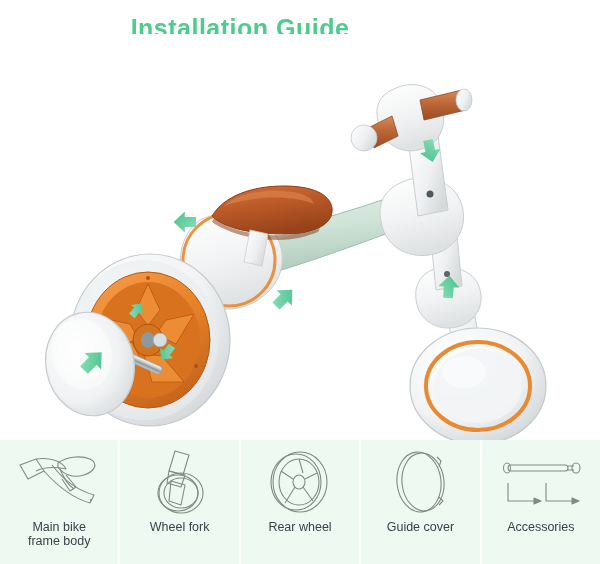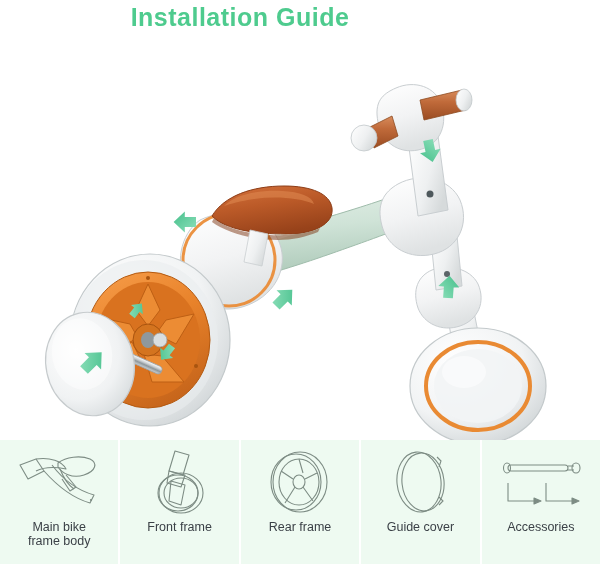--- a/index.html
+++ b/index.html
@@ -11,21 +11,21 @@
     width: 600px;
     height: 564px;
     position: relative;
     overflow: hidden;
     font-family: "Liberation Sans", sans-serif;
   }
 
   
   #page-title {
     position: absolute;
-    top: 0;
+    top: 11px;
     left: 0;
     width: 480px;
     height: 34px;
     line-height: 34px;
     text-align: center;
     font-size: 25px;
     font-weight: bold;
     letter-spacing: 0.5px;
     color: #4ecb8e;
     user-select: none;
@@ -309,36 +309,36 @@
         <g fill="none" stroke="#7d8c84" stroke-width="1.1" stroke-linejoin="round">
           <path d="M40,4 L54,8 L48,28 L34,24 Z"></path>
           <path d="M34,24 L50,28 L46,40 L32,36 Z"></path>
           <ellipse cx="46" cy="46" rx="22" ry="20"></ellipse>
           <ellipse cx="46" cy="46" rx="17" ry="15"></ellipse>
           <ellipse cx="43" cy="46" rx="20" ry="18"></ellipse>
           <path d="M36,34 L50,38 L46,58 L34,54 Z"></path>
         </g>
       </svg>
     </div>
-    <div class="legend-label">Front frame</div>
+    <div class="legend-label">Wheel fork</div>
   </div>
 
   <div class="legend-cell">
     <div class="legend-icon">
       <svg width="90" height="70" viewBox="0 0 90 70">
         <g fill="none" stroke="#7d8c84" stroke-width="1.1">
           <ellipse cx="45" cy="35" rx="27" ry="30"></ellipse>
           <ellipse cx="41" cy="35" rx="25" ry="28"></ellipse>
           <ellipse cx="44" cy="35" rx="20" ry="23"></ellipse>
           <ellipse cx="44" cy="35" rx="6" ry="7"></ellipse>
           <path d="M44,12 L48,26 M62,26 L50,32 M58,54 L48,40 M30,56 L40,40 M26,24 L38,32"></path>
         </g>
       </svg>
     </div>
-    <div class="legend-label">Rear frame</div>
+    <div class="legend-label">Rear wheel</div>
   </div>
 
   <div class="legend-cell">
     <div class="legend-icon">
       <svg width="90" height="70" viewBox="0 0 90 70">
         <g fill="none" stroke="#7d8c84" stroke-width="1.1">
           <ellipse cx="44" cy="35" rx="22" ry="30" transform="rotate(-6 44 35)"></ellipse>
           <ellipse cx="48" cy="35" rx="21" ry="29" transform="rotate(-6 48 35)"></ellipse>
           <path d="M62,10 L66,14 L64,20"></path>
           <path d="M64,50 L68,54 L64,58"></path>

